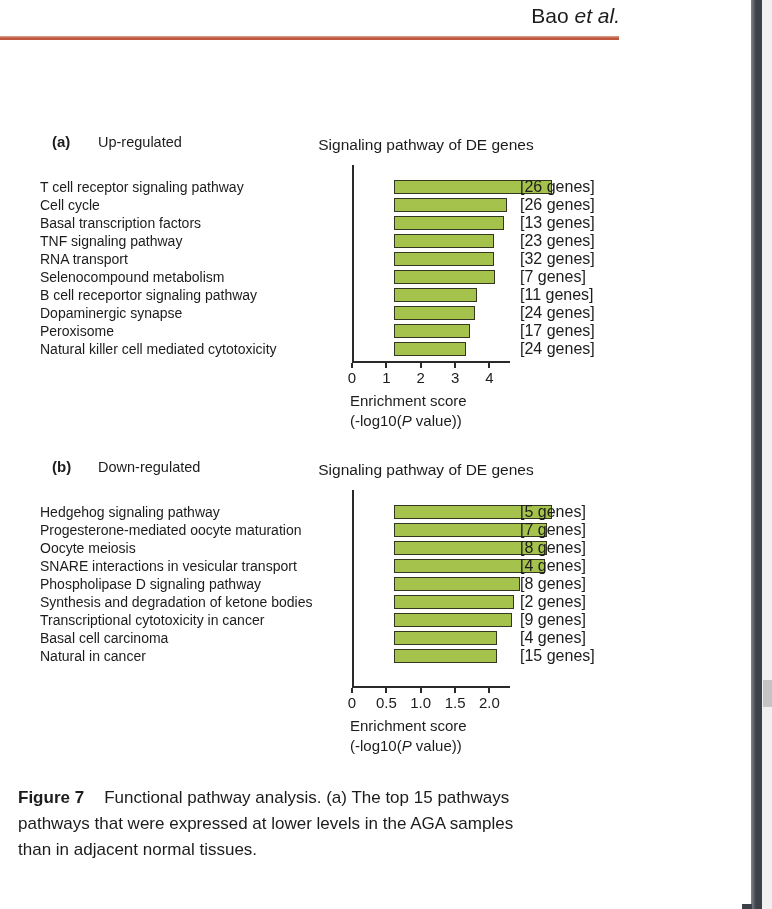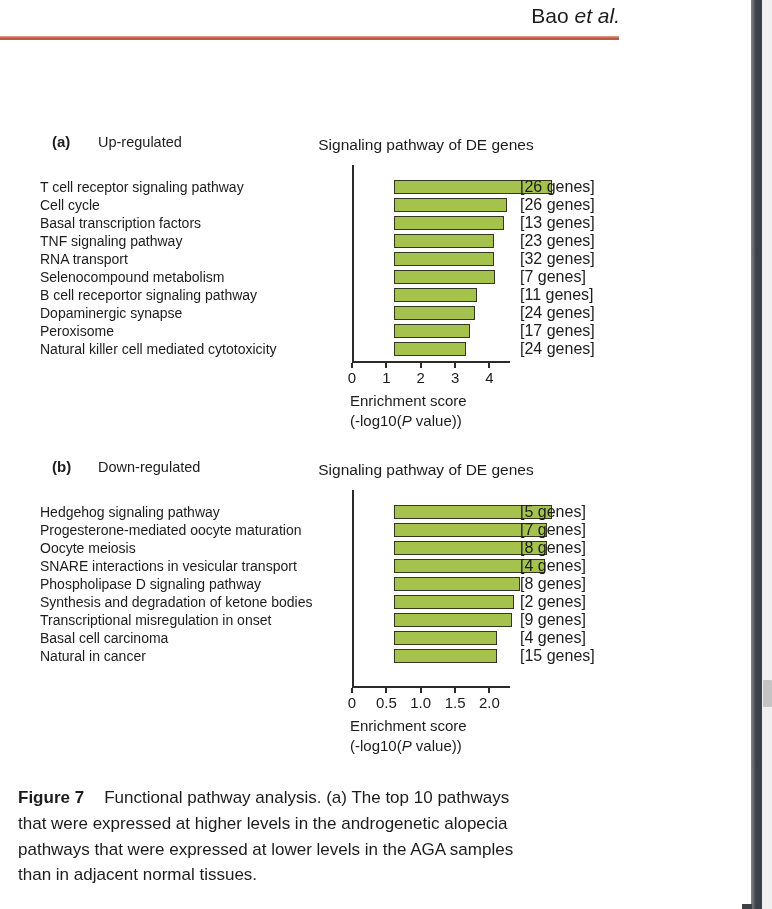--- a/index.html
+++ b/index.html
@@ -152,21 +152,21 @@
         <div class="rowlabel">Phospholipase D signaling pathway</div>
         <div class="bar" style="width: 125.7px;"></div>
         <div class="genes">[8 genes]</div>
       </div>
       <div class="row">
         <div class="rowlabel">Synthesis and degradation of ketone bodies</div>
         <div class="bar" style="width: 119.5px;"></div>
         <div class="genes">[2 genes]</div>
       </div>
       <div class="row">
-        <div class="rowlabel">Transcriptional misregulation in onset</div>
+        <div class="rowlabel">Transcriptional cytotoxicity in cancer</div>
         <div class="bar" style="width: 118.2px;"></div>
         <div class="genes">[9 genes]</div>
       </div>
       <div class="row">
         <div class="rowlabel">Basal cell carcinoma</div>
         <div class="bar" style="width: 103.1px;"></div>
         <div class="genes">[4 genes]</div>
       </div>
       <div class="row">
         <div class="rowlabel">Natural in cancer</div>
@@ -187,22 +187,21 @@
       <div class="tickmark" style="left: 488.4px;"></div>
       <div class="ticklabel" style="left: 471.4px;">2.0</div>
     </div>
   <div class="xlabel">
     <div>Enrichment score</div>
     <div><span>(-log10(</span><i>P</i><span> value))</span></div>
   </div>
 </section>
 
 <div class="caption">
-  <div><span class="cap-bold">Figure 7</span><span>Functional pathway analysis. (a) The top 10 pathways</span></div>
-  <div>that were expressed at higher levels in the androgenetic alopecia</div>
+  <div><span class="cap-bold">Figure 7</span><span>Functional pathway analysis. (a) The top 15 pathways</span></div>
   <div>pathways that were expressed at lower levels in the AGA samples</div>
   <div>than in adjacent normal tissues.</div>
 </div>
 
 <div class="page-edge"></div>
 <div class="page-edge-bottom"></div>
 <div class="scroll-track"></div>
 <div class="scroll-thumb"></div>
 
 </body></html>

